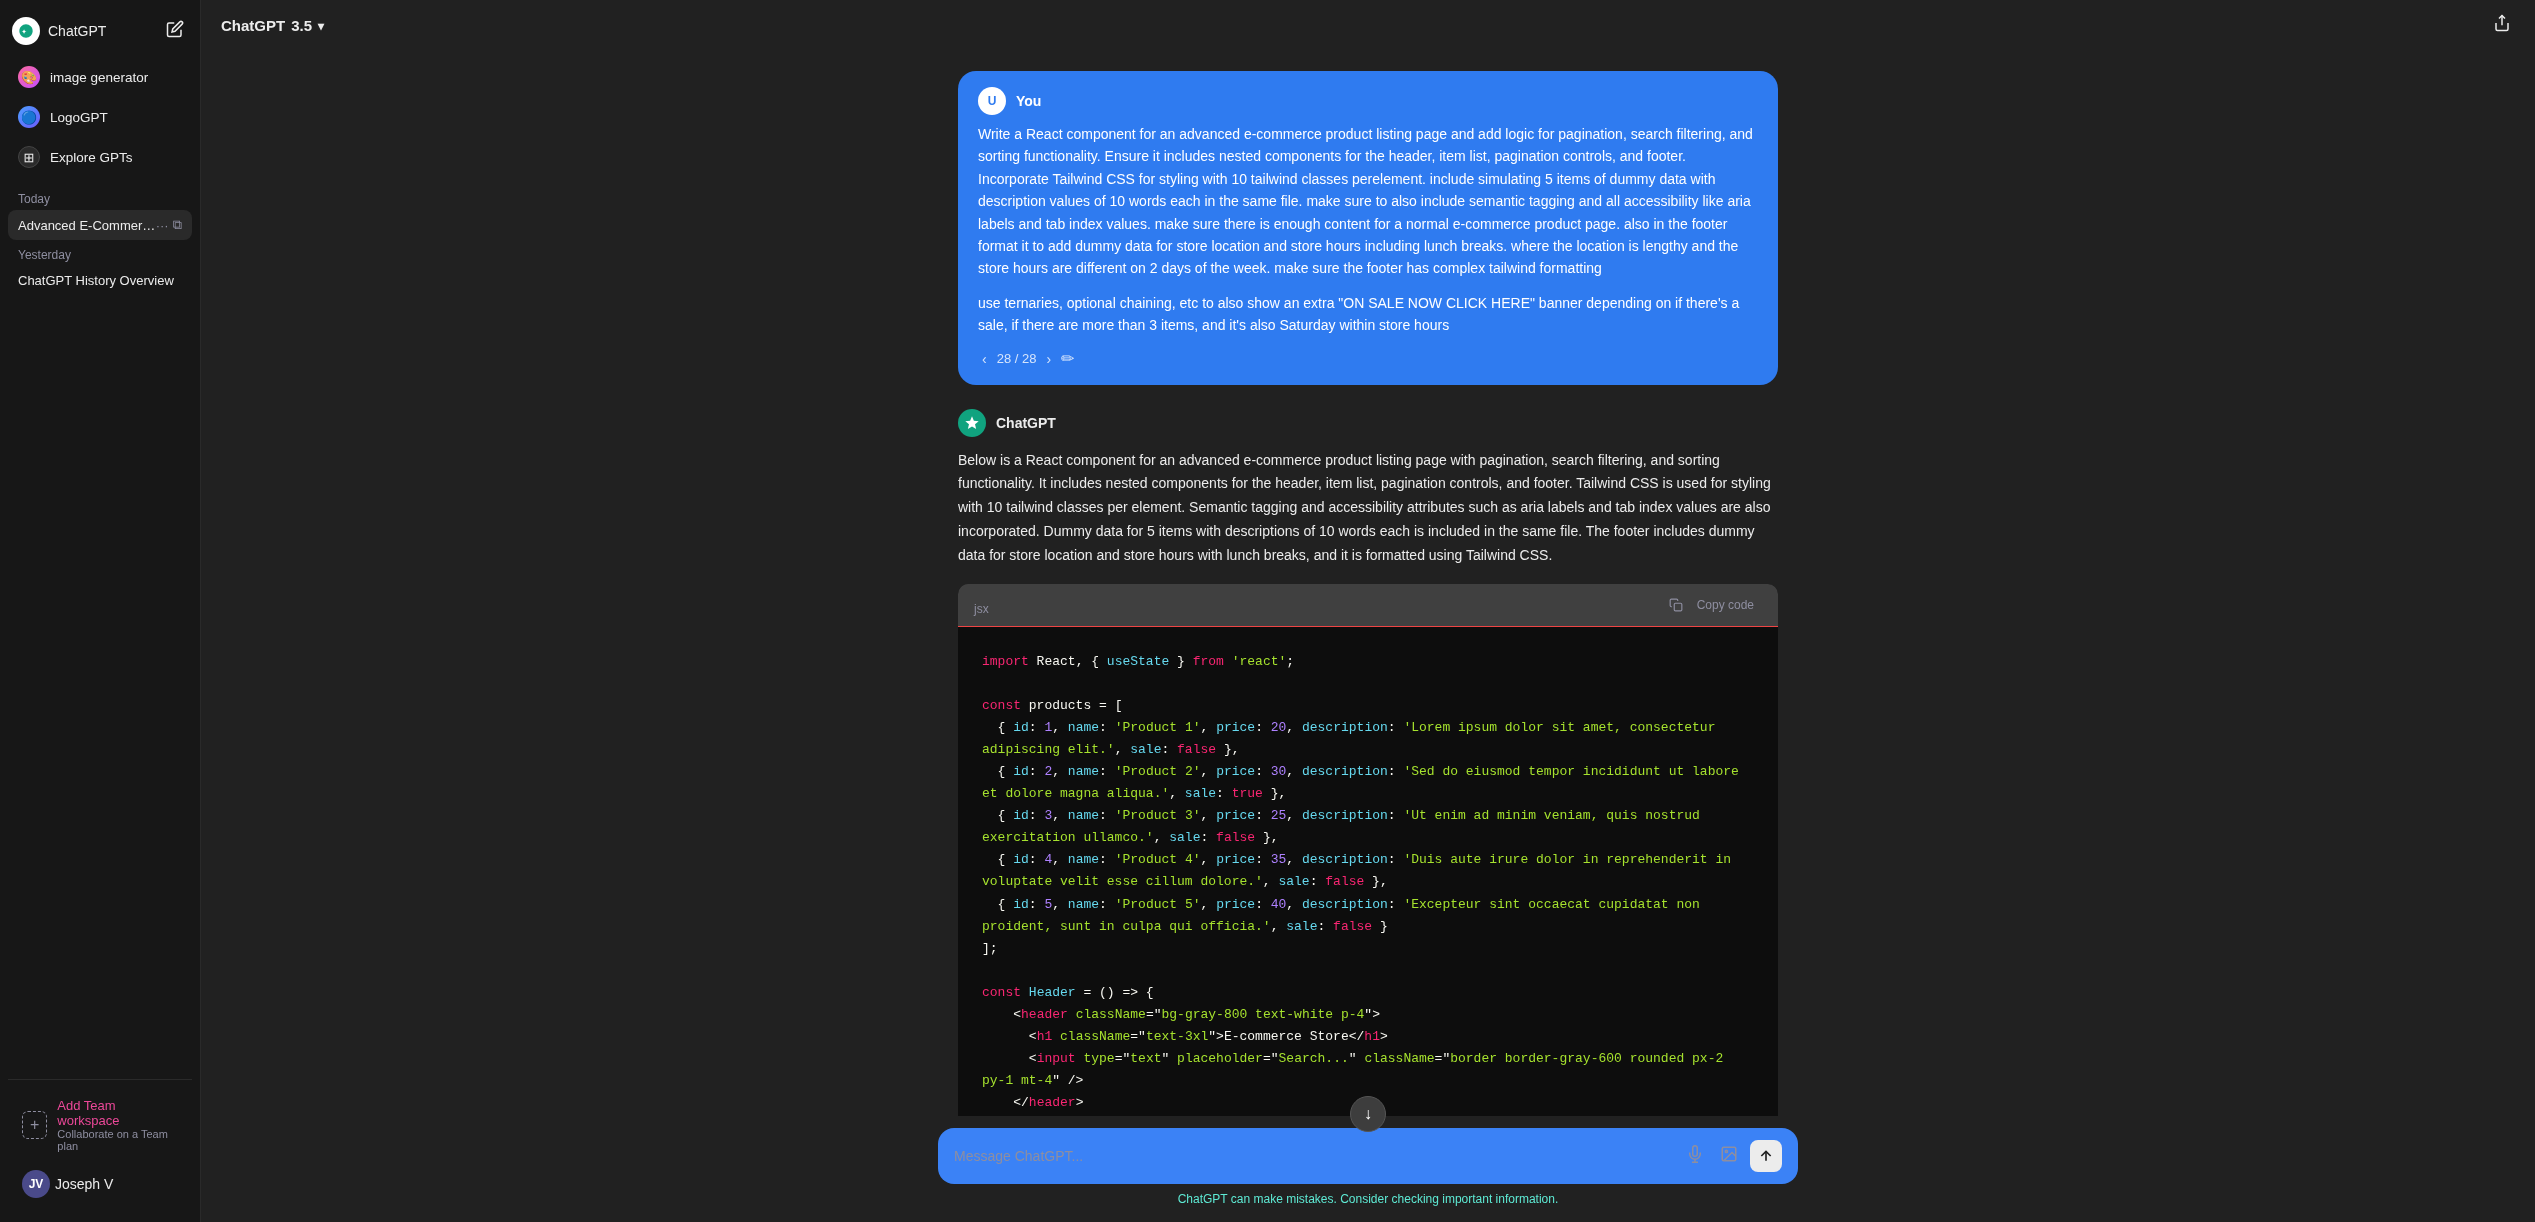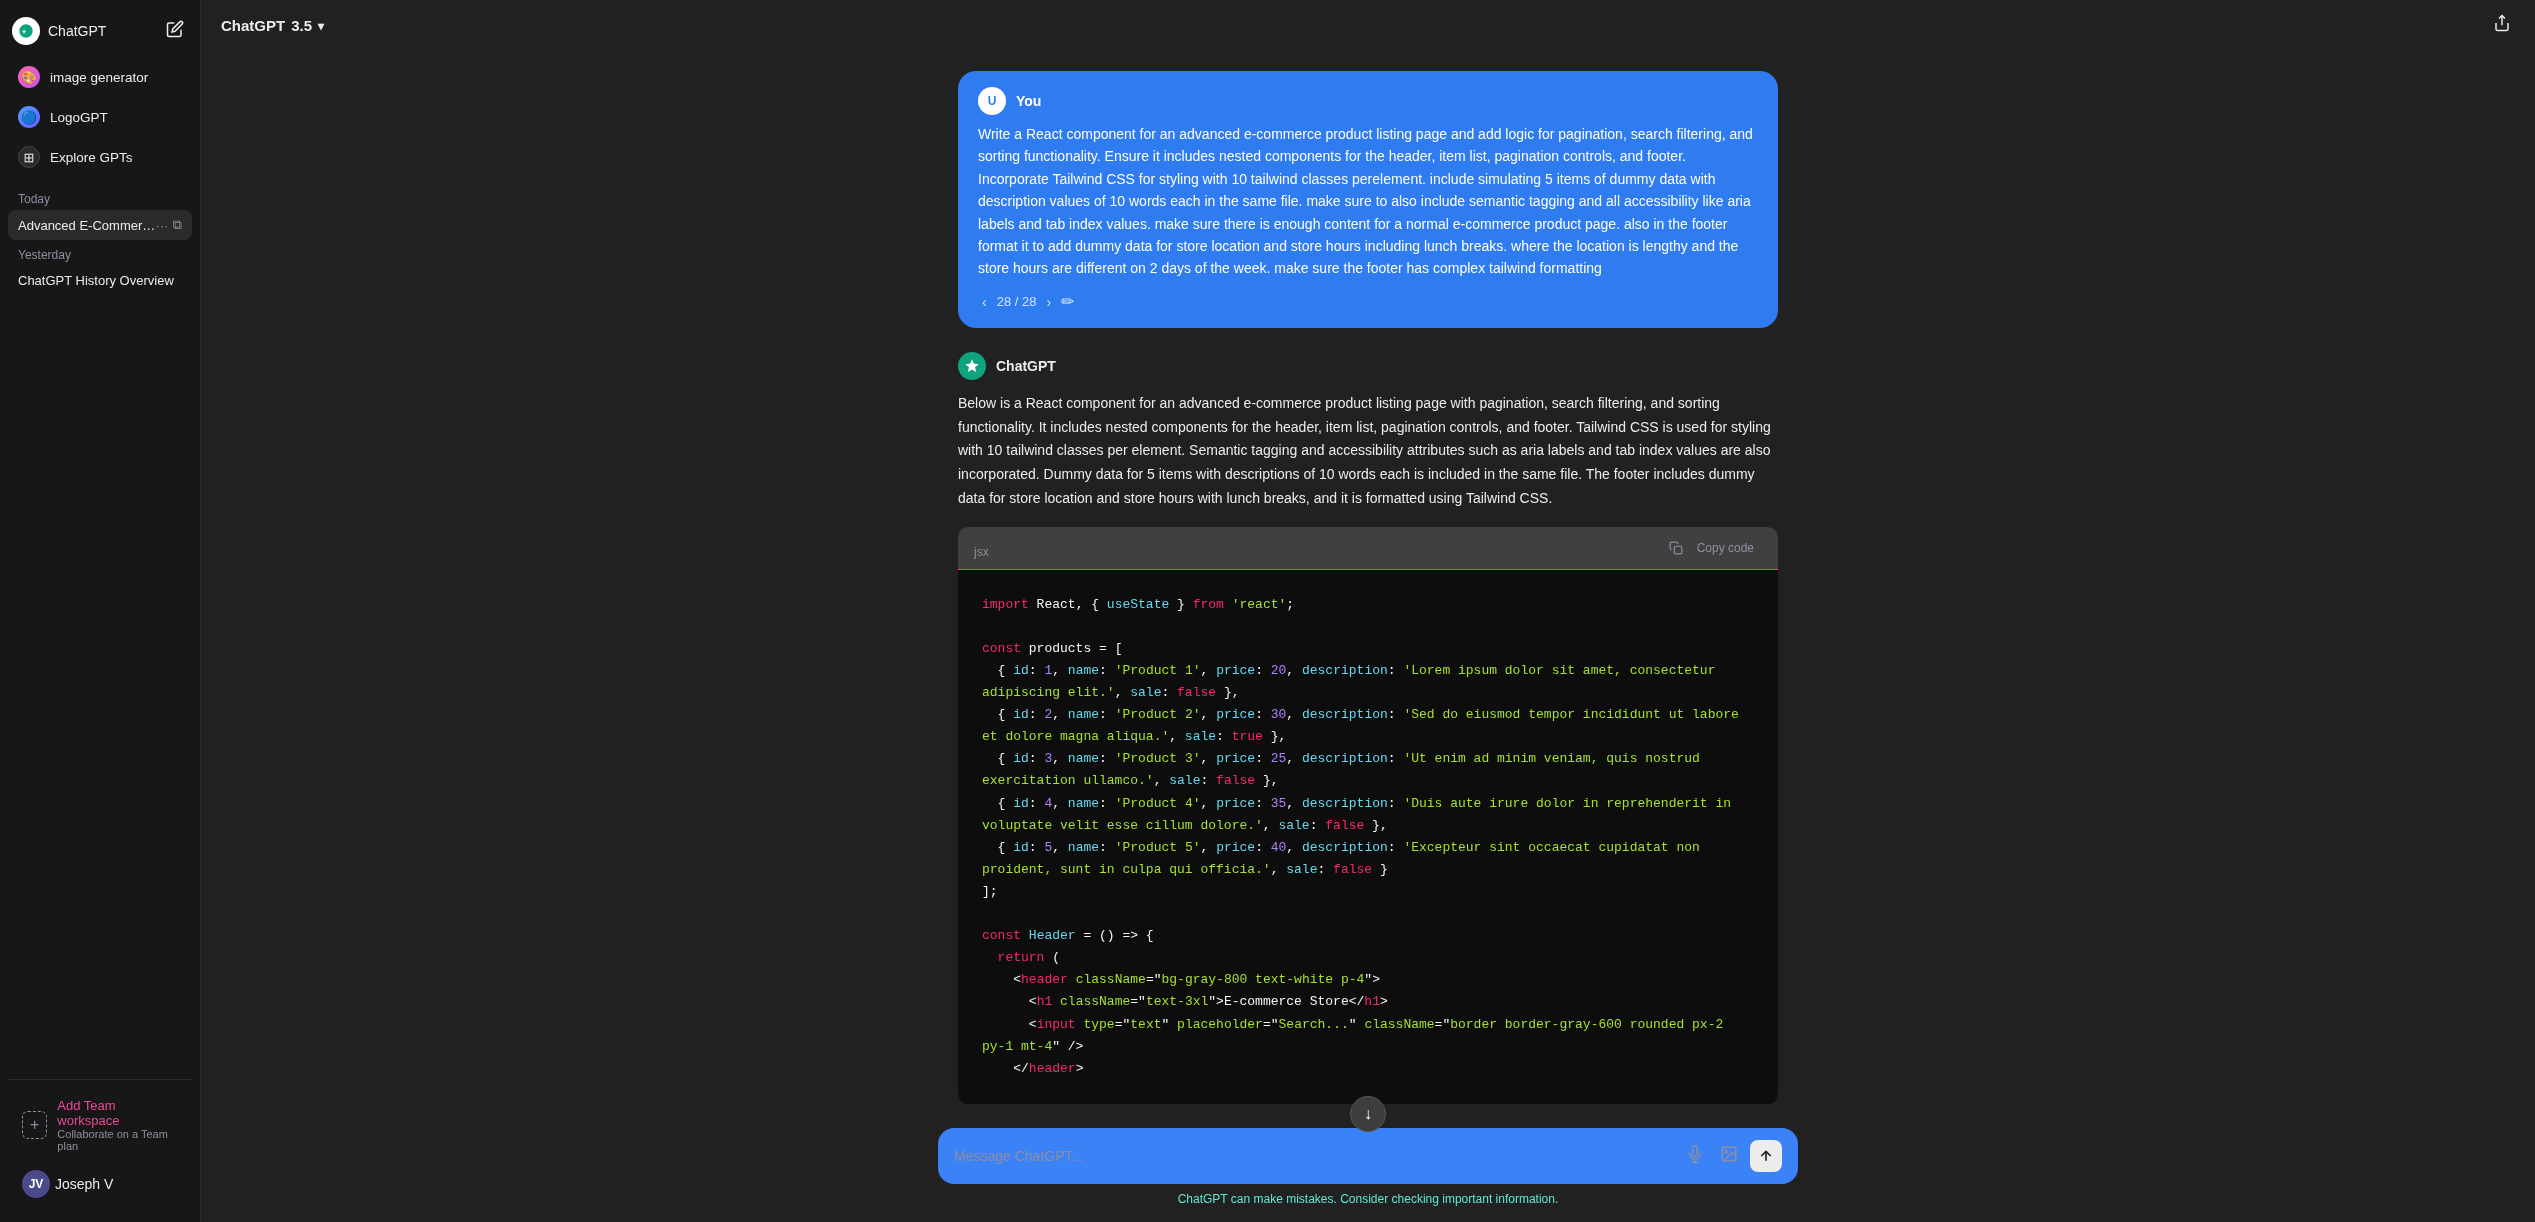--- a/index.html
+++ b/index.html
@@ -183,20 +183,21 @@
 
   <div class="chat-area">
     <div class="message-container">
 
       <div class="user-message">
         <div class="user-message-header">
           <div class="user-avatar-small">U</div>
           <span class="user-name">You</span>
         </div>
         <div class="user-message-text">Write a React component for an advanced e-commerce product listing page and add logic for pagination, search filtering, and sorting functionality. Ensure it includes nested components for the header, item list, pagination controls, and footer. Incorporate Tailwind CSS for styling with 10 tailwind classes perelement. include simulating 5 items of dummy data with description values of 10 words each in the same file. make sure to also include semantic tagging and all accessibility like aria labels and tab index values. make sure there is enough content for a normal e-commerce product page. also in the footer format it to add dummy data for store location and store hours including lunch breaks. where the location is lengthy and the store hours are different on 2 days of the week. make sure the footer has complex tailwind formatting</div>
+        <div class="user-message-text" style="margin-top:12px;">use ternaries, optional chaining, etc to also show an extra "ON SALE NOW CLICK HERE" banner depending on if there's a sale, if there are more than 3 items, and it's also Saturday within store hours</div>
         <div class="message-nav">
           <button class="nav-btn">‹</button>
           <span>28 / 28</span>
           <button class="nav-btn">›</button>
           <button class="edit-btn">✏</button>
         </div>
       </div>
 
       <div class="assistant-message">
         <div class="assistant-header">
@@ -225,21 +226,20 @@
             <div>&nbsp;</div>
             <div><span class="kw">const</span><span class="var"> products</span><span class="pun"> = [</span></div>
             <div>&nbsp;&nbsp;<span class="pun">{ </span><span class="prop">id</span><span class="pun">: </span><span class="num">1</span><span class="pun">, </span><span class="prop">name</span><span class="pun">: </span><span class="str">'Product 1'</span><span class="pun">, </span><span class="prop">price</span><span class="pun">: </span><span class="num">20</span><span class="pun">, </span><span class="prop">description</span><span class="pun">: </span><span class="str">'Lorem ipsum dolor sit amet, consectetur adipiscing elit.'</span><span class="pun">, </span><span class="prop">sale</span><span class="pun">: </span><span class="kw">false</span><span class="pun"> },</span></div>
             <div>&nbsp;&nbsp;<span class="pun">{ </span><span class="prop">id</span><span class="pun">: </span><span class="num">2</span><span class="pun">, </span><span class="prop">name</span><span class="pun">: </span><span class="str">'Product 2'</span><span class="pun">, </span><span class="prop">price</span><span class="pun">: </span><span class="num">30</span><span class="pun">, </span><span class="prop">description</span><span class="pun">: </span><span class="str">'Sed do eiusmod tempor incididunt ut labore et dolore magna aliqua.'</span><span class="pun">, </span><span class="prop">sale</span><span class="pun">: </span><span class="kw">true</span><span class="pun"> },</span></div>
             <div>&nbsp;&nbsp;<span class="pun">{ </span><span class="prop">id</span><span class="pun">: </span><span class="num">3</span><span class="pun">, </span><span class="prop">name</span><span class="pun">: </span><span class="str">'Product 3'</span><span class="pun">, </span><span class="prop">price</span><span class="pun">: </span><span class="num">25</span><span class="pun">, </span><span class="prop">description</span><span class="pun">: </span><span class="str">'Ut enim ad minim veniam, quis nostrud exercitation ullamco.'</span><span class="pun">, </span><span class="prop">sale</span><span class="pun">: </span><span class="kw">false</span><span class="pun"> },</span></div>
             <div>&nbsp;&nbsp;<span class="pun">{ </span><span class="prop">id</span><span class="pun">: </span><span class="num">4</span><span class="pun">, </span><span class="prop">name</span><span class="pun">: </span><span class="str">'Product 4'</span><span class="pun">, </span><span class="prop">price</span><span class="pun">: </span><span class="num">35</span><span class="pun">, </span><span class="prop">description</span><span class="pun">: </span><span class="str">'Duis aute irure dolor in reprehenderit in voluptate velit esse cillum dolore.'</span><span class="pun">, </span><span class="prop">sale</span><span class="pun">: </span><span class="kw">false</span><span class="pun"> },</span></div>
             <div>&nbsp;&nbsp;<span class="pun">{ </span><span class="prop">id</span><span class="pun">: </span><span class="num">5</span><span class="pun">, </span><span class="prop">name</span><span class="pun">: </span><span class="str">'Product 5'</span><span class="pun">, </span><span class="prop">price</span><span class="pun">: </span><span class="num">40</span><span class="pun">, </span><span class="prop">description</span><span class="pun">: </span><span class="str">'Excepteur sint occaecat cupidatat non proident, sunt in culpa qui officia.'</span><span class="pun">, </span><span class="prop">sale</span><span class="pun">: </span><span class="kw">false</span><span class="pun"> }</span></div>
             <div><span class="pun">];</span></div>
             <div>&nbsp;</div>
             <div><span class="kw">const</span><span class="var"> </span><span class="fn">Header</span><span class="var"> </span><span class="pun">= () =&gt; {</span></div>
-            <div>&nbsp;&nbsp;<span class="kw">return</span><span class="pun"> (</span></div>
             <div>&nbsp;&nbsp;&nbsp;&nbsp;<span class="pun">&lt;</span><span class="tag">header</span><span class="var"> </span><span class="attr">className</span><span class="pun">="</span><span class="str">bg-gray-800 text-white p-4</span><span class="pun">"&gt;</span></div>
             <div>&nbsp;&nbsp;&nbsp;&nbsp;&nbsp;&nbsp;<span class="pun">&lt;</span><span class="tag">h1</span><span class="var"> </span><span class="attr">className</span><span class="pun">="</span><span class="str">text-3xl</span><span class="pun">"&gt;</span><span class="var">E-commerce Store</span><span class="pun">&lt;/</span><span class="tag">h1</span><span class="pun">&gt;</span></div>
             <div>&nbsp;&nbsp;&nbsp;&nbsp;&nbsp;&nbsp;<span class="pun">&lt;</span><span class="tag">input</span><span class="var"> </span><span class="attr">type</span><span class="pun">="</span><span class="str">text</span><span class="pun">" </span><span class="attr">placeholder</span><span class="pun">="</span><span class="str">Search...</span><span class="pun">" </span><span class="attr">className</span><span class="pun">="</span><span class="str">border border-gray-600 rounded px-2 py-1 mt-4</span><span class="pun">" /&gt;</span></div>
             <div>&nbsp;&nbsp;&nbsp;&nbsp;<span class="pun">&lt;/</span><span class="tag">header</span><span class="pun">&gt;</span></div>
 
           </div>
         </div>
       </div>
 
     </div>

